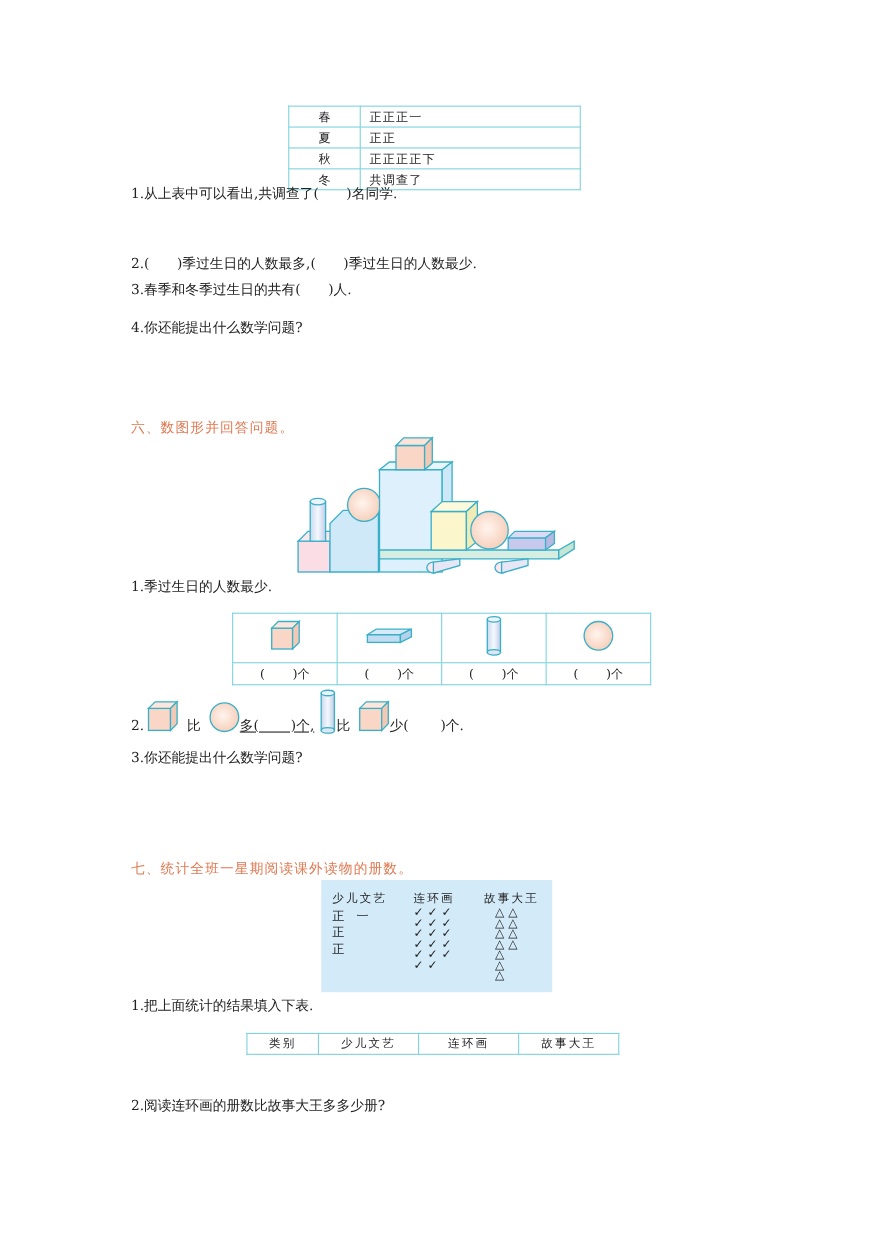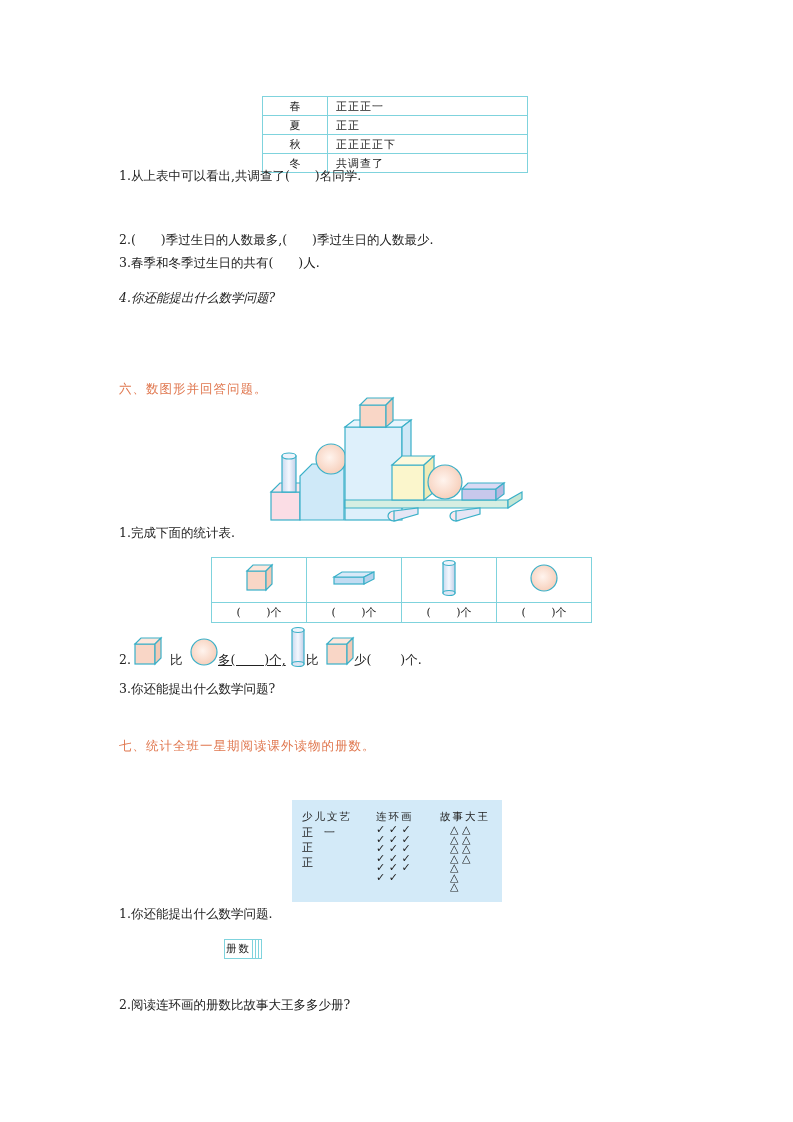--- a/index.html
+++ b/index.html
@@ -47,21 +47,21 @@
 
 <div class="q abs" style="left:119px; top:168px;">
   <span>1.</span><span>从上表中可以看出,共调查了(</span><span>　　</span><span>)名同学.</span>
 </div>
 <div class="q abs" style="left:119px; top:218px;margin-top:14px;">
   <span>2.</span><span>(</span><span>　　</span><span>)季过生日的人数最多,(</span><span>　　</span><span>)季过生日的人数最少.</span>
 </div>
 <div class="q abs" style="left:119px; top:255px;">
   <span>3.</span><span>春季和冬季过生日的共有(</span><span>　　</span><span>)人.</span>
 </div>
-<div class="q abs" style="left:119px; top:290px;font-style:italic;">
+<div class="q abs" style="left:119px; top:290px;">
   <span>4.</span><span>你还能提出什么数学问题?</span>
 </div>
 
 <div class="heading abs" style="left:119px; top:381px;text-align:center;">六、数图形并回答问题。</div>
 
 <svg class="abs" style="left:268px; top:396px;" width="258" height="130" viewBox="0 0 258 130">
   <defs>
     <radialGradient id="sph" cx="45%" cy="45%" r="60%">
       <stop offset="0%" stop-color="#fff4ee"></stop>
       <stop offset="100%" stop-color="#f6cdb8"></stop>
@@ -106,21 +106,21 @@
     <polygon points="228,93 236,87 236,98 228,104" fill="#b8b8e0"></polygon>
 
     <ellipse cx="126" cy="120" rx="6" ry="5" fill="#fbe7ed"></ellipse>
     <polygon points="126,115 150,112 150,118 126,125" fill="#e6e6f5"></polygon>
     <ellipse cx="188" cy="120" rx="6" ry="5" fill="#fbe7ed"></ellipse>
     <polygon points="188,115 212,112 212,118 188,125" fill="#e6e6f5"></polygon>
   </g>
 </svg>
 
 <div class="q abs" style="left:119px; top:525px;">
-  <span>1.</span><span>完成下面的统计表.</span>
+  <span>1.</span><span>季过生日的人数最少.</span>
 </div>
 
 <table class="shape-table abs" style="left:211px; top:557px;">
   <tbody>
       <tr class="icons">
     <td>
       <svg width="30" height="30" viewBox="0 0 30 30">
         <g stroke="#3ab0c8" stroke-width="1.2">
           <rect x="3" y="8" width="19" height="19" fill="#f9d6c6"></rect>
           <polygon points="3,8 9,2 28,2 22,8" fill="#fde7dc"></polygon>
@@ -188,21 +188,21 @@
     <polygon points="2,8 8,2 28,2 22,8" fill="#fde7dc"></polygon>
     <polygon points="22,8 28,2 28,22 22,28" fill="#f3c9b5"></polygon>
   </g>
 </svg>
 <div class="abs q" style="left:354px; top:652px;">少(　　 )个.</div>
 
 <div class="q abs" style="left:119px; top:681px;text-align:right;">
   <span>3.</span><span>你还能提出什么数学问题?</span>
 </div>
 
-<div class="heading abs" style="left:119px; top:738px;">七、统计全班一星期阅读课外读物的册数。</div>
+<div class="heading abs" style="left:119px; top:782px;">七、统计全班一星期阅读课外读物的册数。</div>
 
 <div class="tally-box abs" style="left:292px; top:800px; width:210px; height:102px;">
   <div class="col" style="left:10px;">
     <div class="title">少儿文艺</div>
     <div class="row" style="line-height:15px;">正　一</div>
     <div class="row" style="line-height:15px;">正</div>
     <div class="row" style="line-height:15px;">正</div>
   </div>
   <div class="col" style="left:84px;">
     <div class="title">连环画</div>
@@ -219,29 +219,29 @@
     <div class="row" style="padding-left:10px;">△ △</div>
     <div class="row" style="padding-left:10px;">△ △</div>
     <div class="row" style="padding-left:10px;">△ △</div>
     <div class="row" style="padding-left:10px;">△</div>
     <div class="row" style="padding-left:10px;">△</div>
     <div class="row" style="padding-left:10px;">△</div>
   </div>
 </div>
 
 <div class="q abs" style="left:119px; top:906px;">
-  <span>1.</span><span>你还能提出什么数学问题.</span>
+  <span>1.</span><span>把上面统计的结果填入下表.</span>
 </div>
 
 <table class="book-table abs" style="left:224px; top:939px;">
   <tbody>
-  <tr>
-    <td>册数</td>
-    <td></td>
-    <td></td>
-    <td></td>
+      <tr>
+    <td style="width:62px;">类别</td>
+    <td style="width:88px;">少儿文艺</td>
+    <td style="width:88px;">连环画</td>
+    <td style="width:88px;">故事大王</td>
   </tr>
 </tbody>
   </table>
 
 <div class="q abs" style="left:119px; top:997px;">
   <span>2.</span><span>阅读连环画的册数比故事大王多多少册?</span>
 </div>
 
 </body></html>

